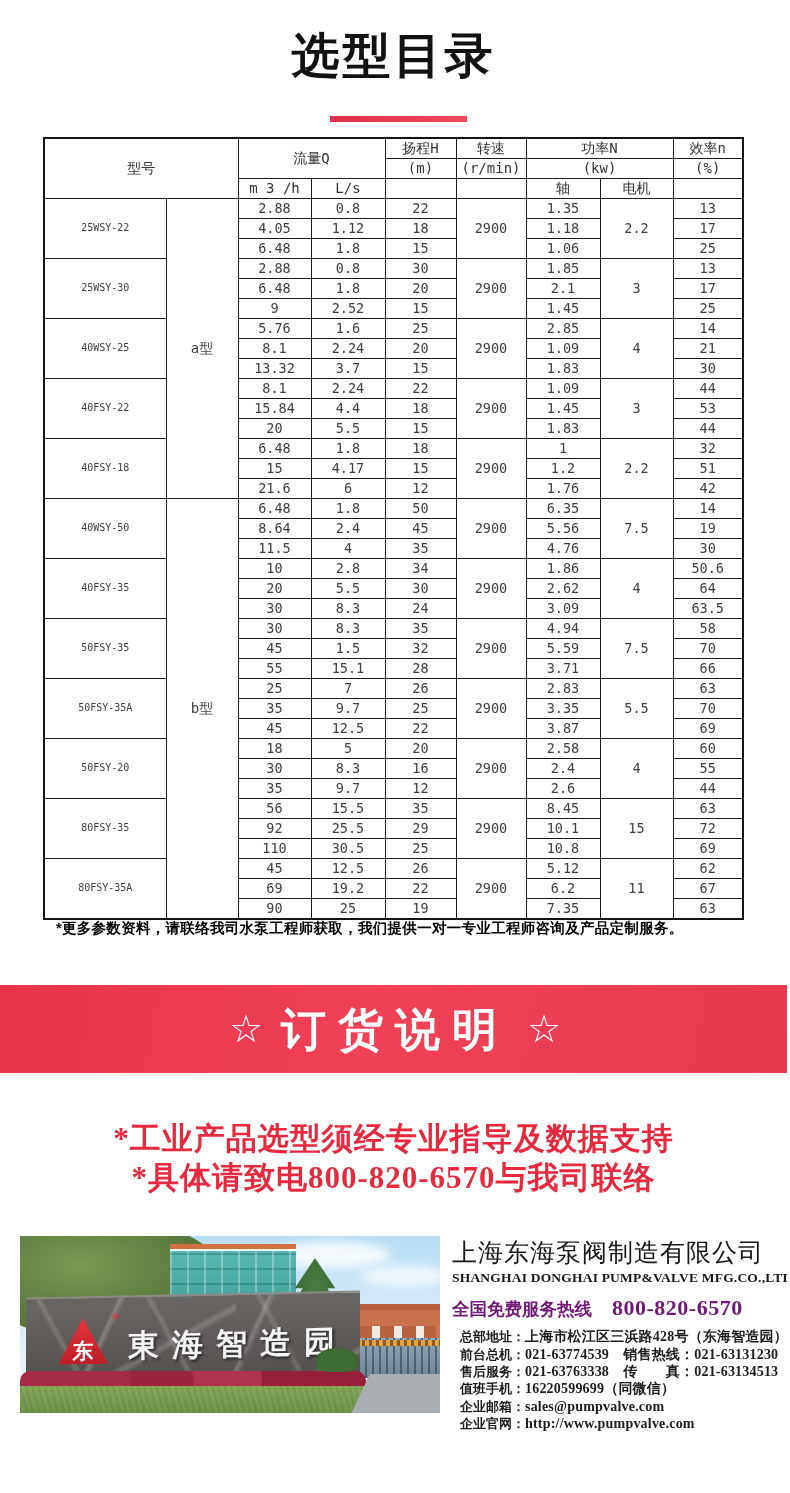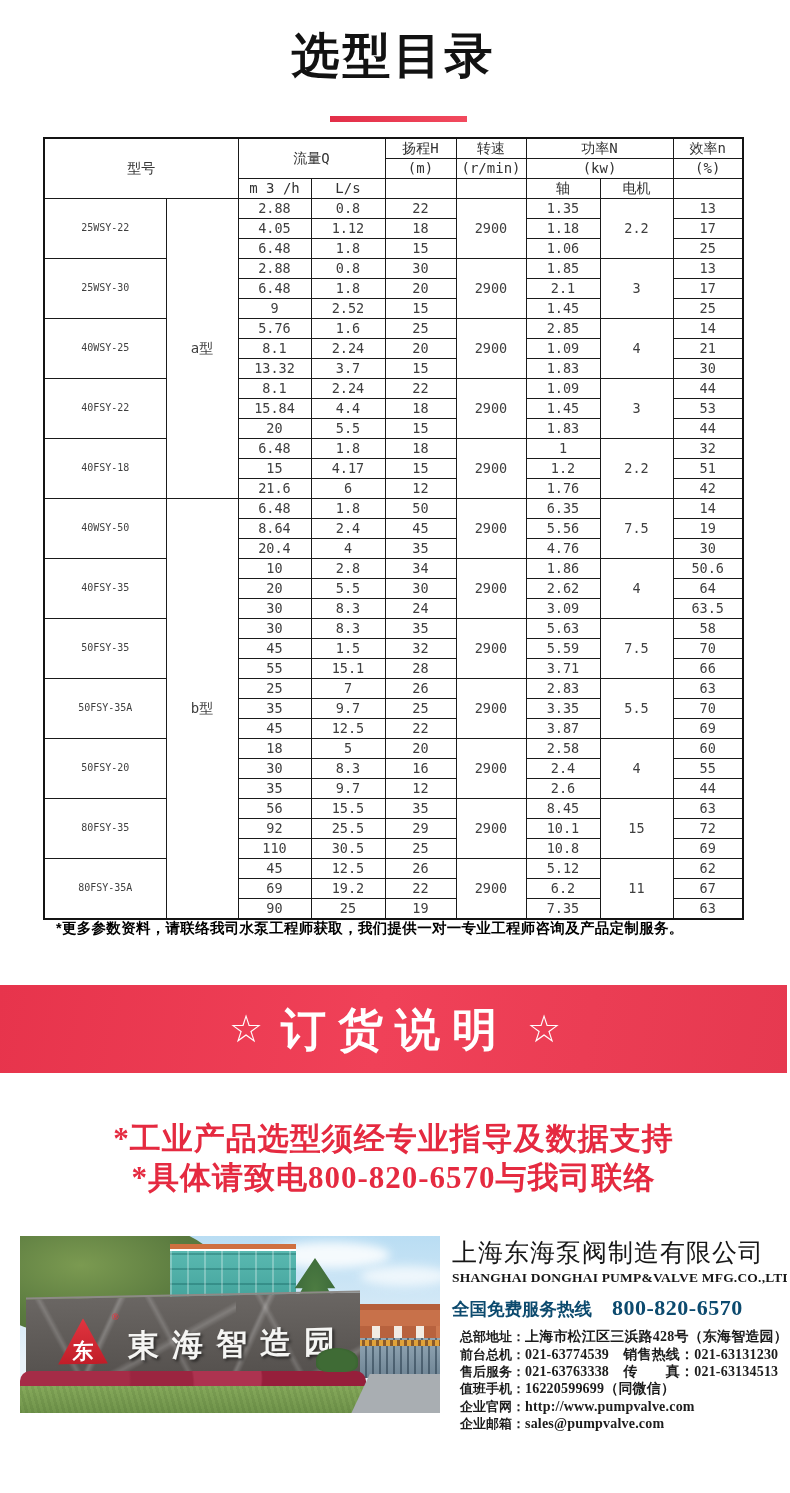--- a/index.html
+++ b/index.html
@@ -95,21 +95,21 @@
       clip-path:polygon(22% 0,100% 0,100% 100%,0 100%);}
   .plant{position:absolute;left:296px;top:112px;width:42px;height:24px;
       background:radial-gradient(ellipse at 50% 60%,#3f6b35 0 60%,#2e5328 100%);
       border-radius:50% 50% 30% 30%;}
 
   
   .company{position:absolute;left:452px;top:1239px;width:330px;color:#161616;}
   .company .name-cn{font-size:25px;font-weight:400;letter-spacing:1px;line-height:1.05;white-space:nowrap;}
   .company .name-en{margin-top:5px;font-family:"Liberation Serif","DejaVu Serif",serif;
       font-weight:700;font-size:13.5px;letter-spacing:.2px;white-space:nowrap;}
-  .company .hotline{margin-top:9px;color:#0c4a6e;white-space:nowrap;display:flex;align-items:baseline;}
+  .company .hotline{margin-top:9px;color:#701a75;white-space:nowrap;display:flex;align-items:baseline;}
   .company .hotline .hl-label{font-size:17.5px;font-weight:800;}
   .company .hotline .hl-number{font-family:"Liberation Serif","DejaVu Serif",serif;
       font-size:22px;font-weight:800;margin-left:20px;letter-spacing:.5px;}
   .company .details{margin-top:7px;}
   .company .detail-row{display:flex;line-height:17.4px;white-space:nowrap;margin-left:8px;}
   .company .detail-row .lbl{flex:0 0 62px;font-size:13px;font-weight:800;color:#1c1c1c;}
   .company .detail-row .val{font-family:"Liberation Serif","DejaVu Serif",serif;
       font-size:14px;font-weight:700;color:#1c1c1c;letter-spacing:.2px;}
 </style>
 </head>
@@ -292,21 +292,21 @@
             <td>14</td>
           </tr>
           <tr style="height: 19px;">
             <td>8.64</td>
             <td>2.4</td>
             <td>45</td>
             <td>5.56</td>
             <td>19</td>
           </tr>
           <tr style="height: 19px;">
-            <td>20.4</td>
+            <td>11.5</td>
             <td>4</td>
             <td>35</td>
             <td>4.76</td>
             <td>30</td>
           </tr>
           <tr style="height: 19px;">
             <td class="model" rowspan="3">40FSY-35</td>
             <td>10</td>
             <td>2.8</td>
             <td>34</td>
@@ -328,21 +328,21 @@
             <td>24</td>
             <td>3.09</td>
             <td>63.5</td>
           </tr>
           <tr style="height: 19px;">
             <td class="model" rowspan="3">50FSY-35</td>
             <td>30</td>
             <td>8.3</td>
             <td>35</td>
             <td rowspan="3">2900</td>
-            <td>5.63</td>
+            <td>4.94</td>
             <td rowspan="3">7.5</td>
             <td>58</td>
           </tr>
           <tr style="height: 19px;">
             <td>45</td>
             <td>1.5</td>
             <td>32</td>
             <td>5.59</td>
             <td>70</td>
           </tr>
@@ -508,23 +508,23 @@
         </div>
         <div class="detail-row">
           <span class="lbl">售后服务：</span>
           <span class="val">021-63763338　传　　真：021-63134513</span>
         </div>
         <div class="detail-row">
           <span class="lbl">值班手机：</span>
           <span class="val">16220599699（同微信）</span>
         </div>
         <div class="detail-row">
+          <span class="lbl">企业邮箱：</span>
+          <span class="val">sales@pumpvalve.com</span>
+        </div>
+        <div class="detail-row">
           <span class="lbl">企业官网：</span>
           <span class="val">http://www.pumpvalve.com</span>
         </div>
-        <div class="detail-row">
-          <span class="lbl">企业邮箱：</span>
-          <span class="val">sales@pumpvalve.com</span>
-        </div>
       </div>
   </div>
 
 </div>
 
 </body></html>

